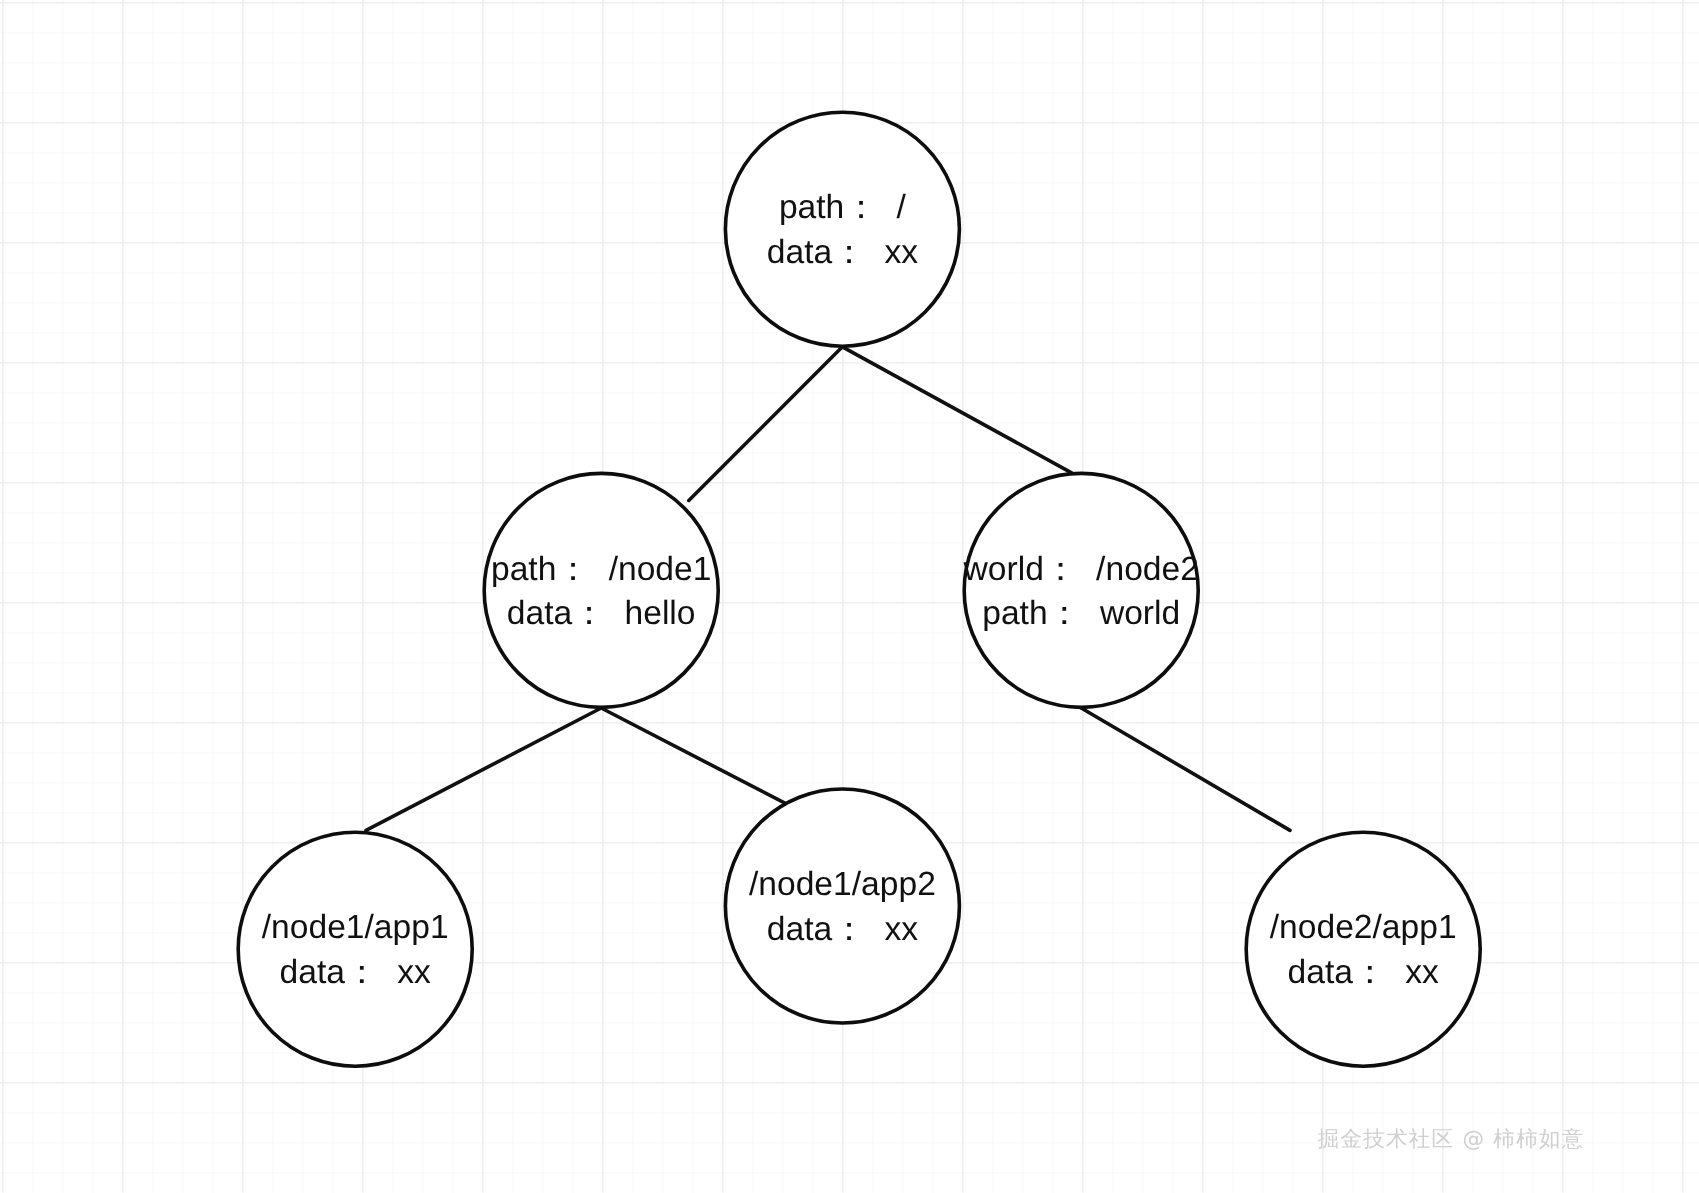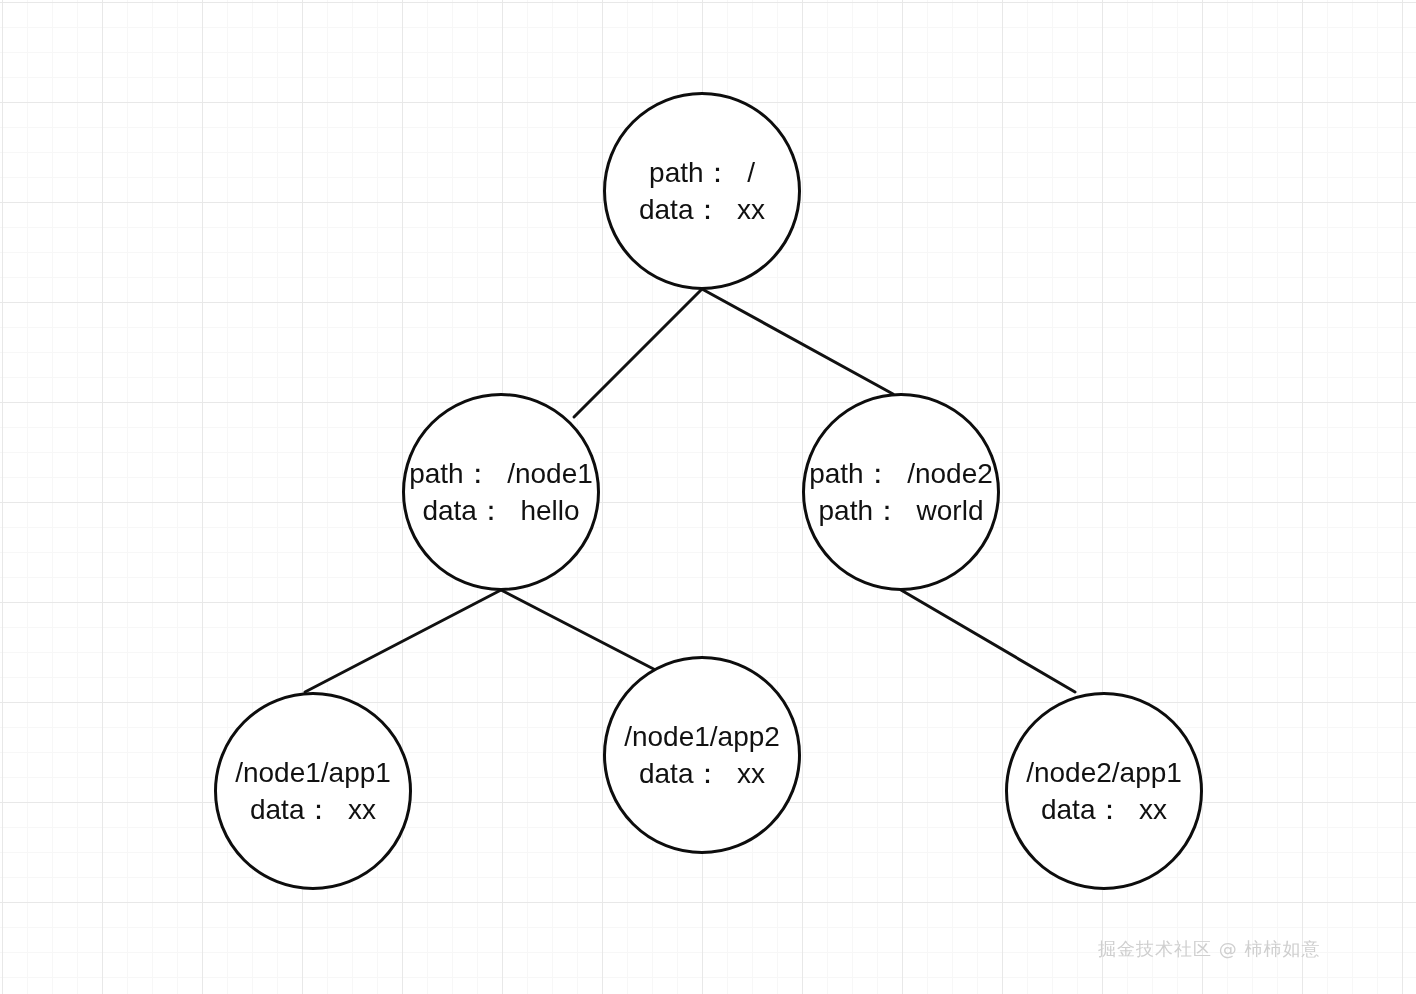--- a/index.html
+++ b/index.html
@@ -79,34 +79,34 @@
     <span class="node-line">path：  /</span>
     <span class="node-line">data：  xx</span>
   </div>
 
   <div class="node" style="left: 402px; top: 393px; width: 198px; height: 198px; border-color: rgb(13, 13, 13); border-width: 3px; background: rgb(255, 255, 255); align-items: center;">
     <span class="node-line">path：  /node1</span>
     <span class="node-line">data：  hello</span>
   </div>
 
   <div class="node" style="left: 802px; top: 393px; width: 198px; height: 198px; border-color: rgb(13, 13, 13); border-width: 3px; background: rgb(255, 255, 255);">
-    <span class="node-line">path：  /node2</span>
+    <span class="node-line">world：  /node2</span>
     <span class="node-line">path：  world</span>
   </div>
 
-  <div class="node" style="left: 214px; top: 692px; width: 198px; height: 198px; border-color: rgb(13, 13, 13); border-width: 3px; background: rgb(255, 255, 255);">
+  <div class="node" style="left: 197px; top: 692px; width: 198px; height: 198px; border-color: rgb(13, 13, 13); border-width: 3px; background: rgb(255, 255, 255);">
     <span class="node-line">/node1/app1</span>
     <span class="node-line">data：  xx</span>
   </div>
 
   <div class="node" style="left: 603px; top: 656px; width: 198px; height: 198px; border-color: rgb(13, 13, 13); border-width: 3px; background: rgb(255, 255, 255);">
     <span class="node-line">/node1/app2</span>
     <span class="node-line">data：  xx</span>
   </div>
 
-  <div class="node" style="left: 1005px; top: 692px; width: 198px; height: 198px; border-color: rgb(13, 13, 13); border-width: 3px; background: rgb(255, 255, 255); text-align: right;">
+  <div class="node" style="left: 1037px; top: 692px; width: 198px; height: 198px; border-color: rgb(13, 13, 13); border-width: 3px; background: rgb(255, 255, 255); text-align: right;">
     <span class="node-line">/node2/app1</span>
     <span class="node-line">data：  xx</span>
   </div>
 
   <div class="watermark" style="left: 1098px; top: 937px; color: rgb(207, 207, 207);">掘金技术社区 @ 柿柿如意</div>
 
 </div>
 
 </body></html>

